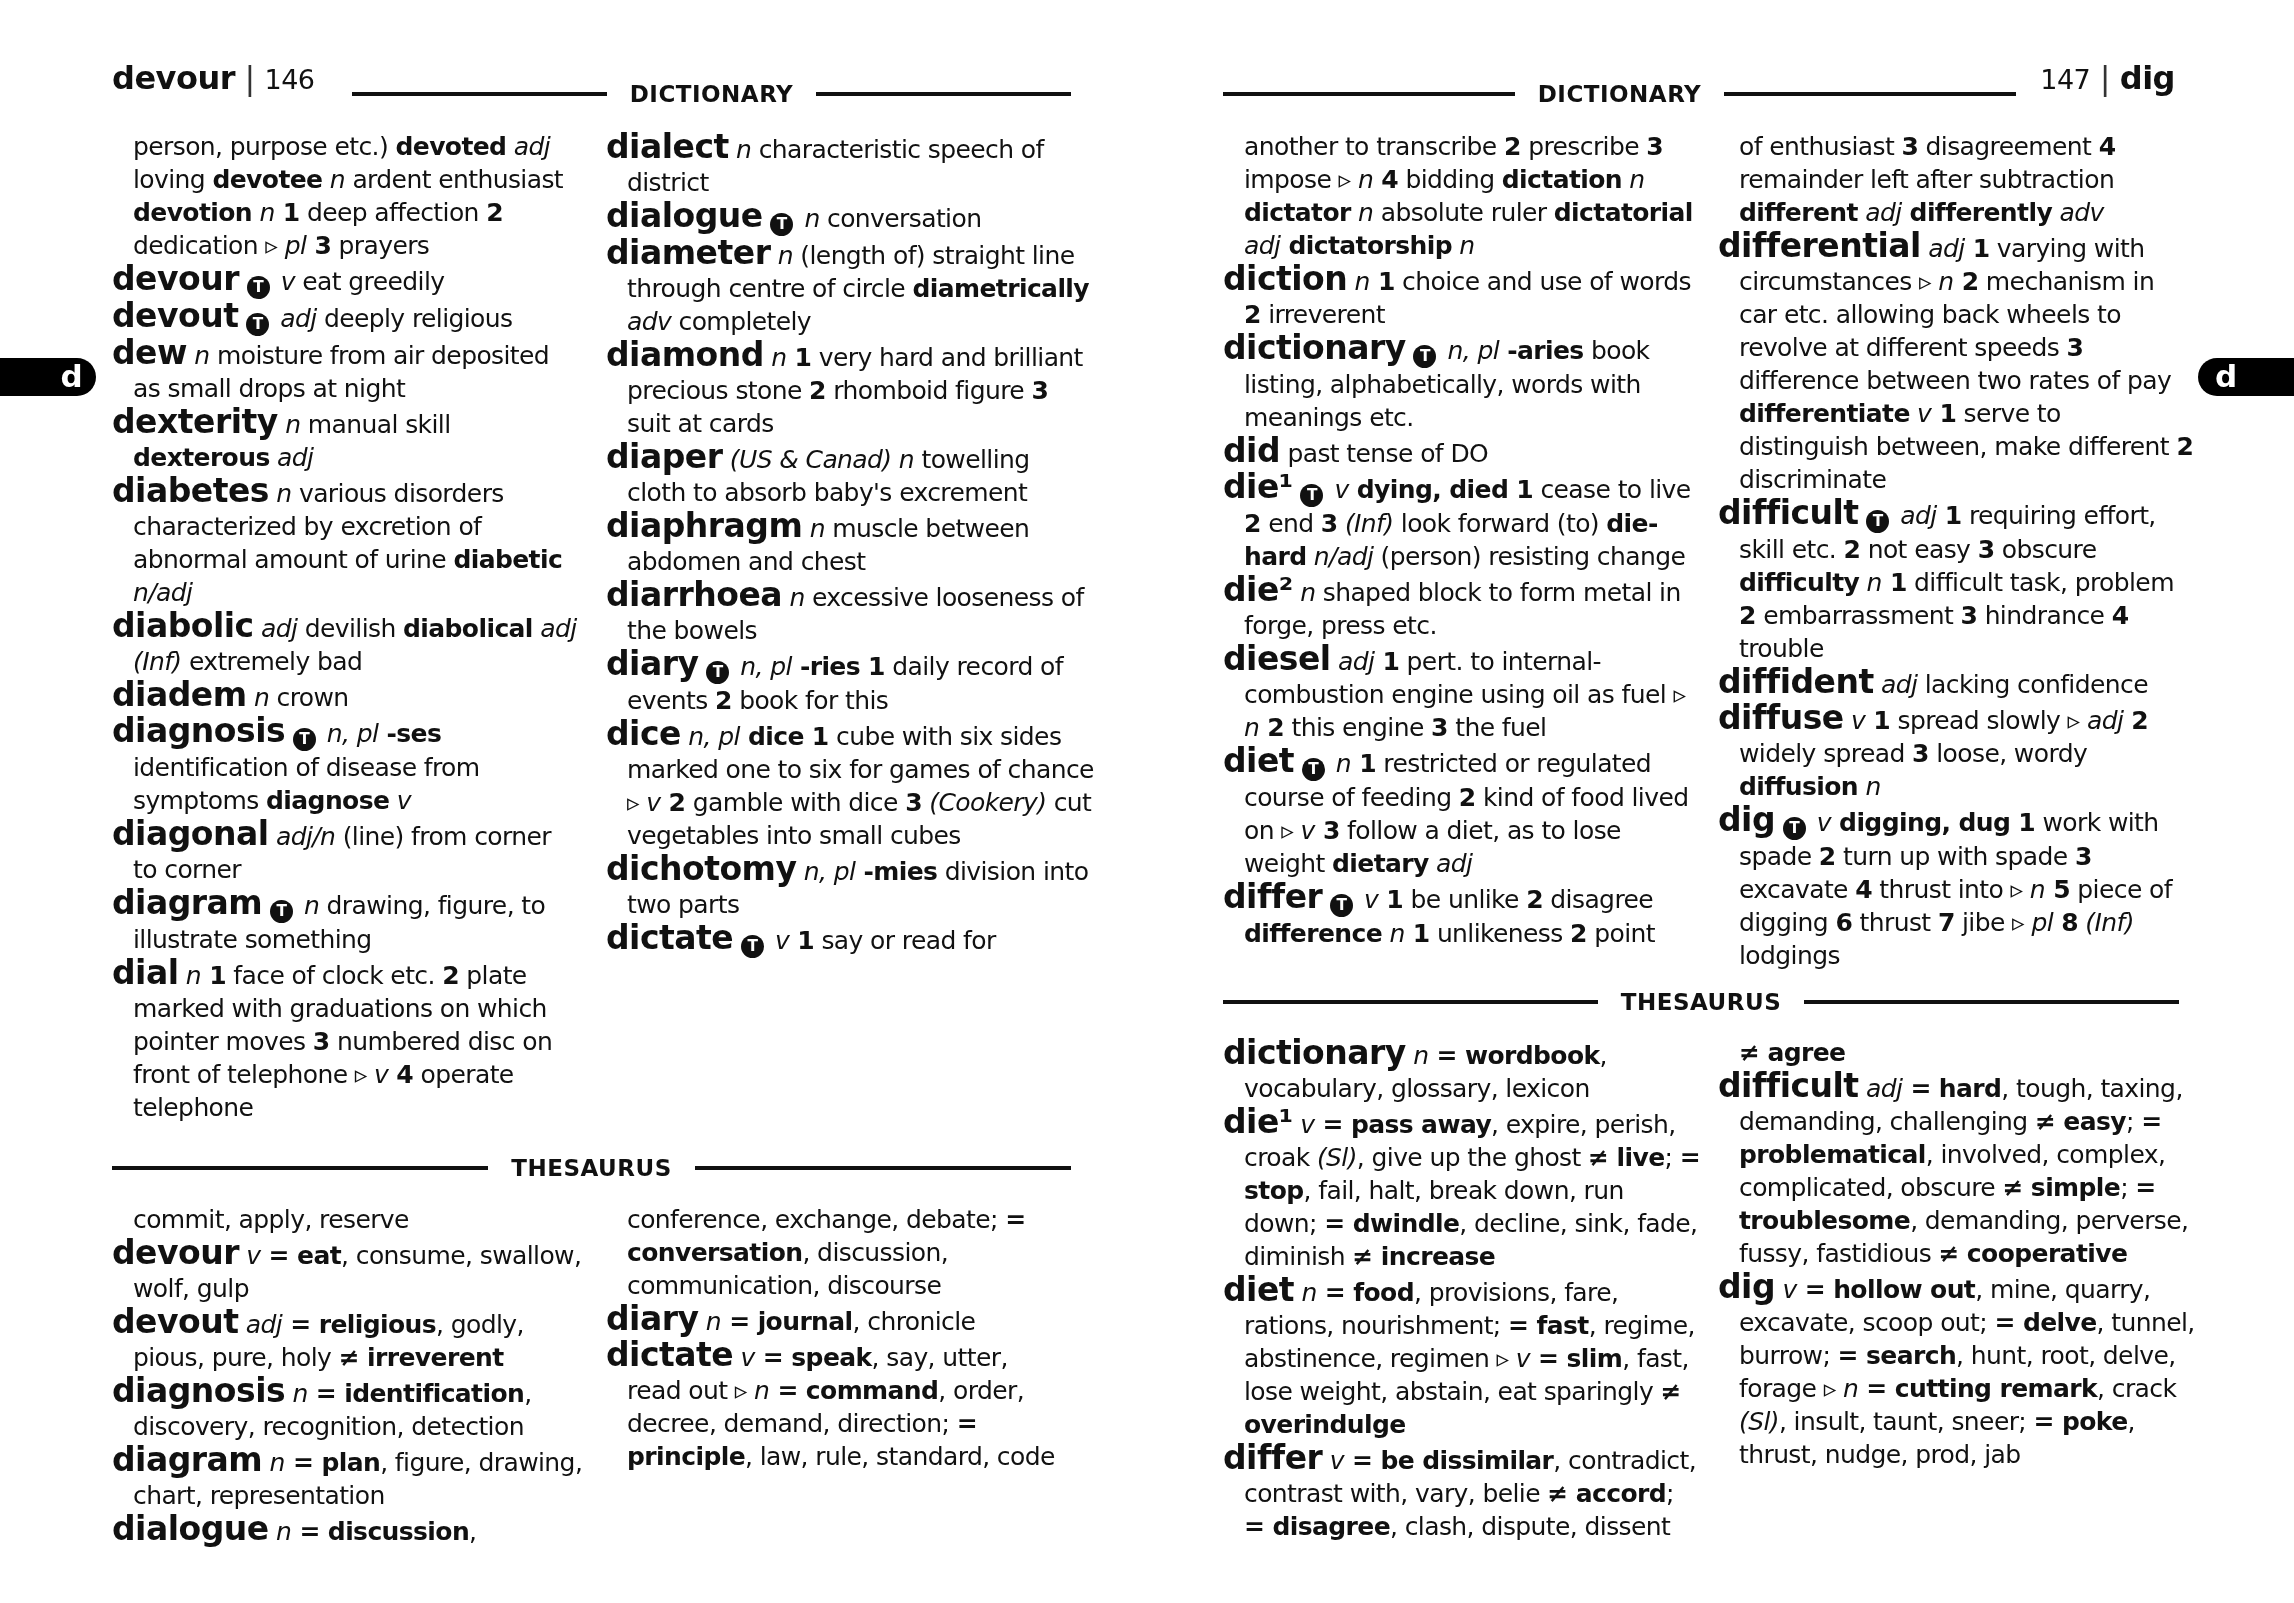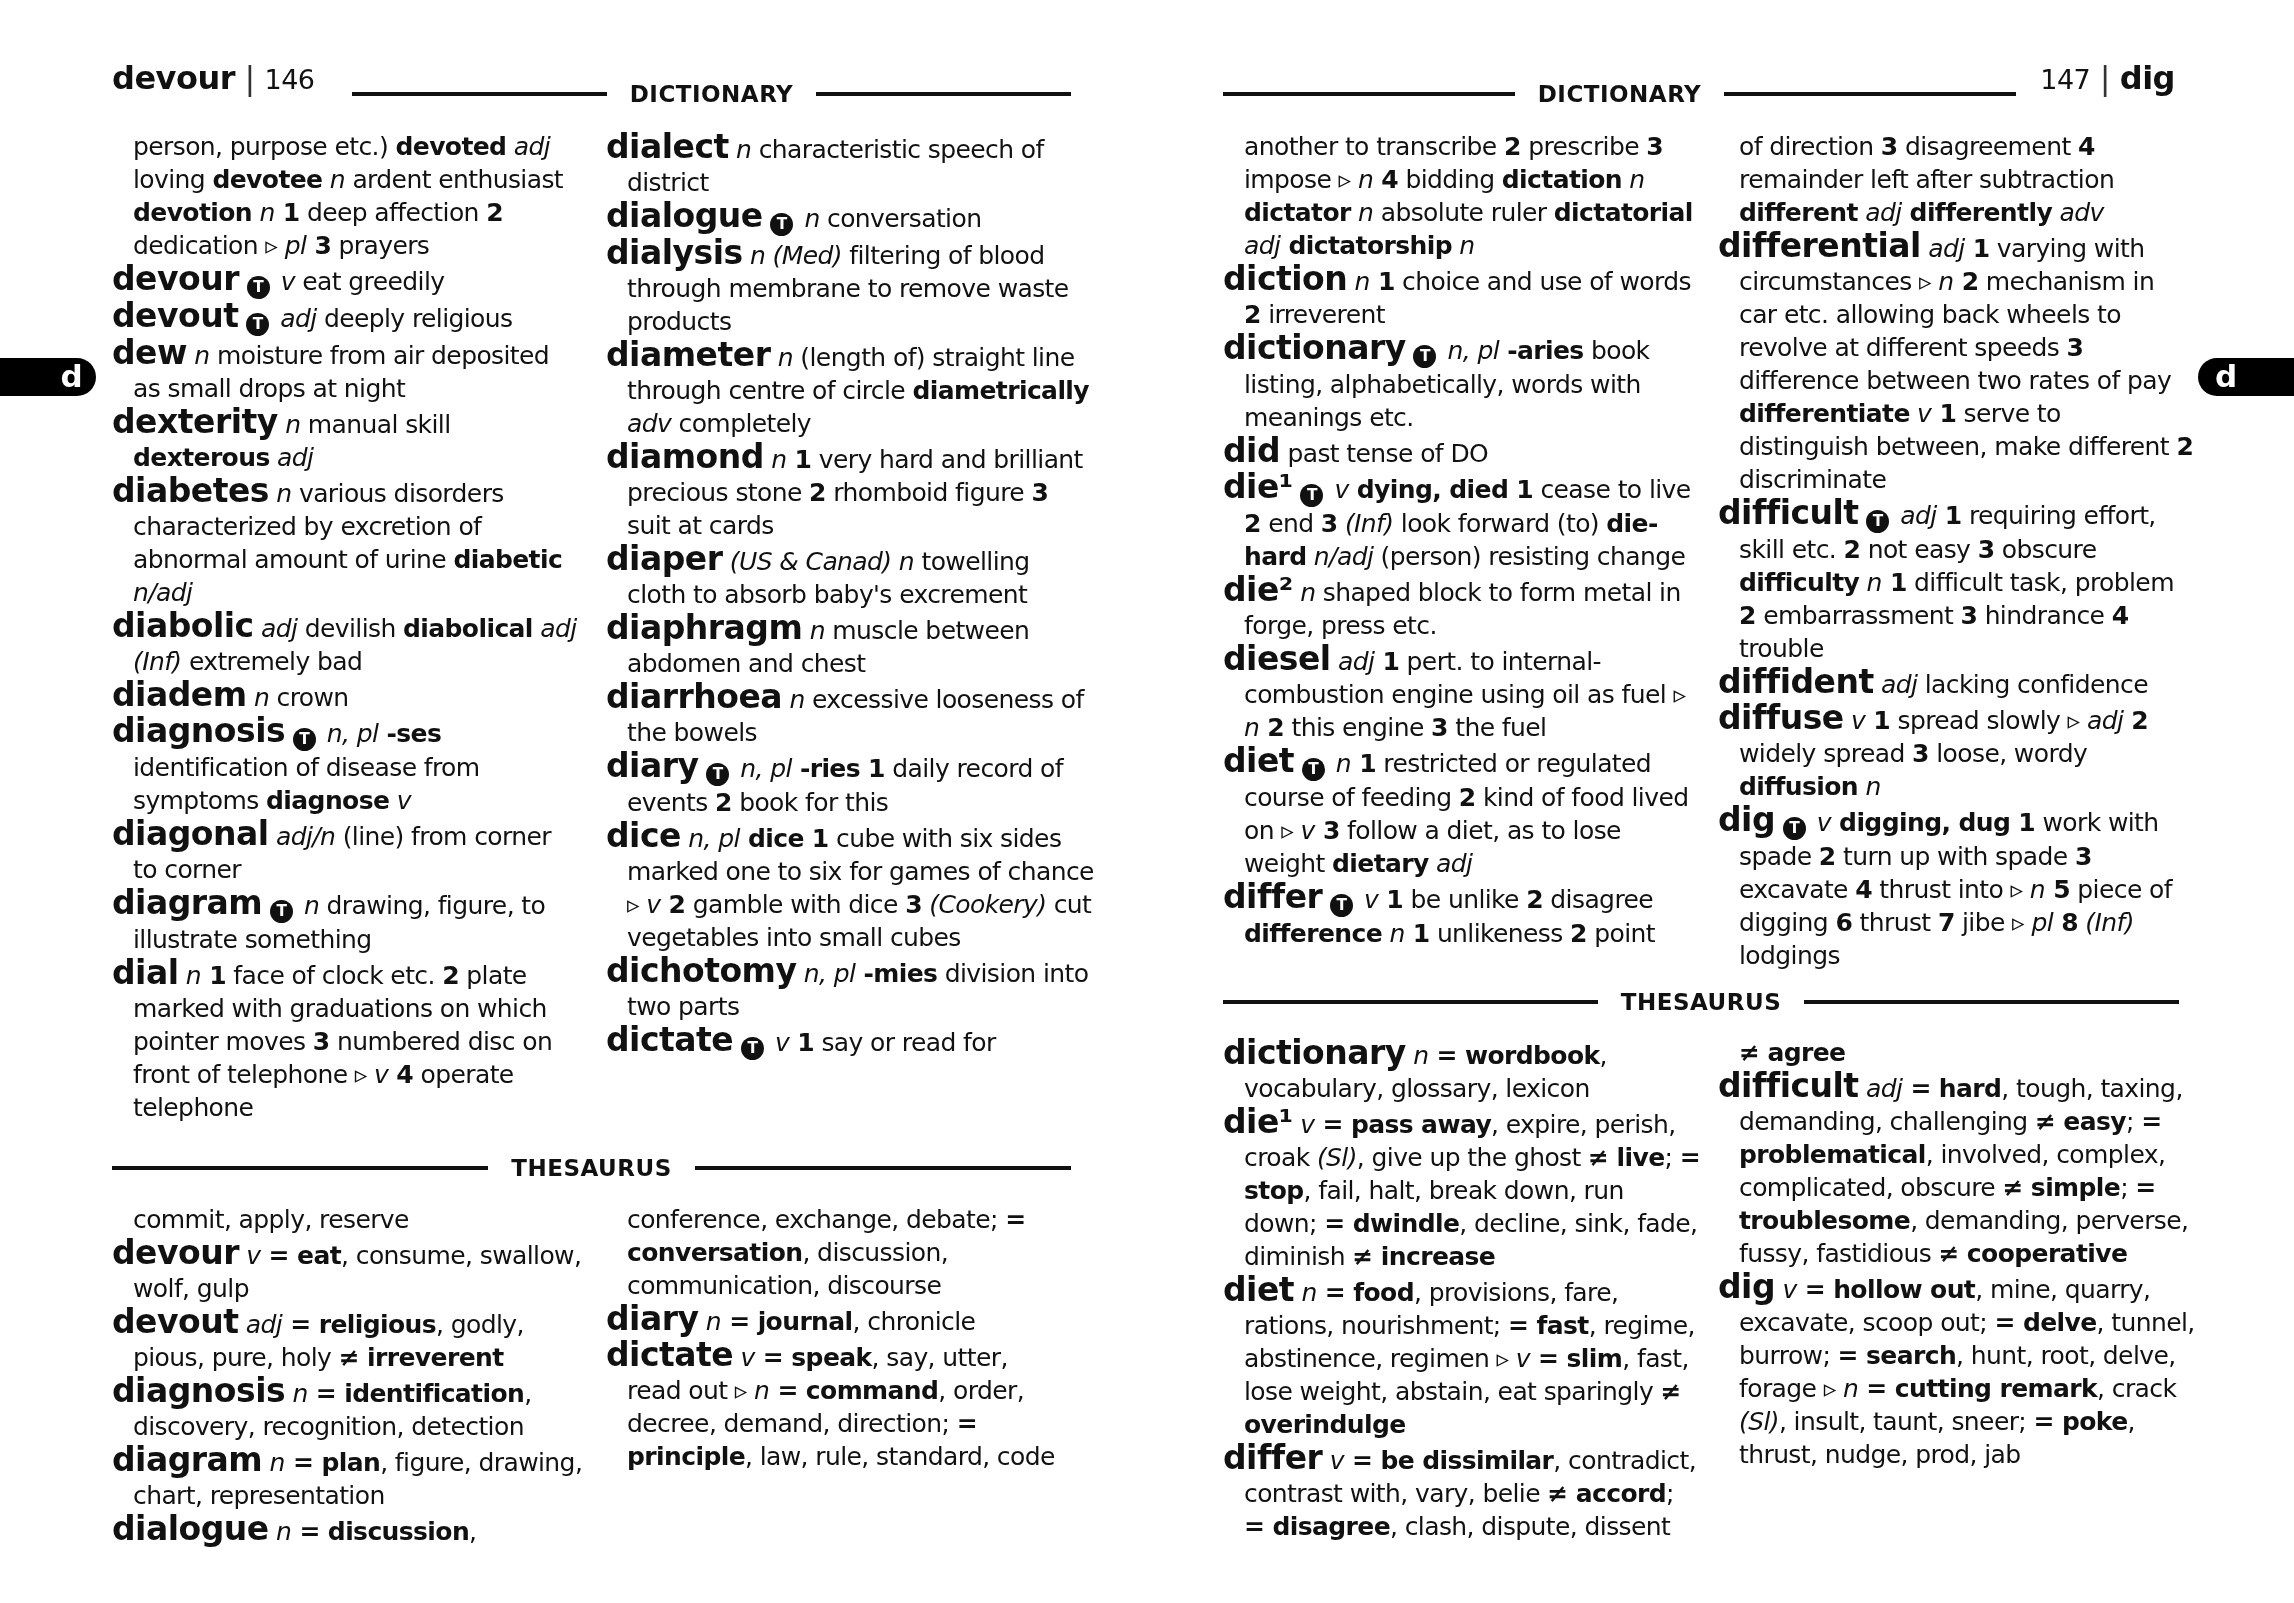--- a/index.html
+++ b/index.html
@@ -48,21 +48,20 @@
       <p class="entry"><span class="hw">diabolic</span><span class="i"> adj</span><span class=""> devilish </span><span class="b">diabolical</span><span class="i"> adj (Inf)</span><span class=""> extremely bad</span></p>
       <p class="entry"><span class="hw">diadem</span><span class="i"> n</span><span class=""> crown</span></p>
       <p class="entry"><span class="hw">diagnosis</span><span class="t" style="margin: 0px 3.8px 0px 7.6px;">T</span><span class="i"> n, pl</span><span class="b"> -ses</span><span class=""> identification of disease from symptoms </span><span class="b">diagnose</span><span class="i"> v</span></p>
       <p class="entry"><span class="hw">diagonal</span><span class="i"> adj/n</span><span class=""> (line) from corner to corner</span></p>
       <p class="entry"><span class="hw">diagram</span><span class="t" style="margin: 0px 3.8px 0px 7.6px;">T</span><span class="i"> n</span><span class=""> drawing, figure, to illustrate something</span></p>
       <p class="entry"><span class="hw">dial</span><span class="i"> n</span><span class="b"> 1</span><span class=""> face of clock etc. </span><span class="b">2</span><span class=""> plate marked with graduations on which pointer moves </span><span class="b">3</span><span class=""> numbered disc on front of telephone ▹ </span><span class="i">v</span><span class="b"> 4</span><span class=""> operate telephone</span></p>
     </div>
   <div class="col" style="left:606px;top:130px;width:488px">
       <p class="entry"><span class="hw">dialect</span><span class="i"> n</span><span class=""> characteristic speech of district</span></p>
       <p class="entry"><span class="hw">dialogue</span><span class="t" style="margin: 0px 3.8px 0px 7.6px;">T</span><span class="i"> n</span><span class=""> conversation</span></p>
-      <p class="entry"><span class="hw">dialysis</span><span class="i"> n (Med)</span><span class=""> filtering of blood through membrane to remove waste products</span></p>
       <p class="entry"><span class="hw">diameter</span><span class="i"> n</span><span class=""> (length of) straight line through centre of circle </span><span class="b">diametrically</span><span class="i"> adv</span><span class=""> completely</span></p>
       <p class="entry"><span class="hw">diamond</span><span class="i"> n</span><span class="b"> 1</span><span class=""> very hard and brilliant precious stone </span><span class="b">2</span><span class=""> rhomboid figure </span><span class="b">3</span><span class=""> suit at cards</span></p>
       <p class="entry"><span class="hw">diaper</span><span class="i"> (US &amp; Canad) n</span><span class=""> towelling cloth to absorb baby's excrement</span></p>
       <p class="entry"><span class="hw">diaphragm</span><span class="i"> n</span><span class=""> muscle between abdomen and chest</span></p>
       <p class="entry"><span class="hw">diarrhoea</span><span class="i"> n</span><span class=""> excessive looseness of the bowels</span></p>
       <p class="entry"><span class="hw">diary</span><span class="t" style="margin: 0px 3.8px 0px 7.6px;">T</span><span class="i"> n, pl</span><span class="b"> -ries 1</span><span class=""> daily record of events </span><span class="b">2</span><span class=""> book for this</span></p>
       <p class="entry"><span class="hw">dice</span><span class="i"> n, pl</span><span class="b"> dice 1</span><span class=""> cube with six sides marked one to six for games of chance ▹ </span><span class="i">v</span><span class="b"> 2</span><span class=""> gamble with dice </span><span class="b">3</span><span class="i"> (Cookery)</span><span class=""> cut vegetables into small cubes</span></p>
       <p class="entry"><span class="hw">dichotomy</span><span class="i"> n, pl</span><span class="b"> -mies</span><span class=""> division into two parts</span></p>
       <p class="entry"><span class="hw">dictate</span><span class="t" style="margin: 0px 3.8px 0px 7.6px;">T</span><span class="i"> v</span><span class="b"> 1</span><span class=""> say or read for</span></p>
     </div>
@@ -101,21 +100,21 @@
       <p class="entry"><span class="hw">diction</span><span class="i"> n</span><span class="b"> 1</span><span class=""> choice and use of words </span><span class="b">2</span><span class=""> irreverent</span></p>
       <p class="entry"><span class="hw">dictionary</span><span class="t" style="margin: 0px 3.8px 0px 7.6px;">T</span><span class="i"> n, pl</span><span class="b"> -aries</span><span class=""> book listing, alphabetically, words with meanings etc.</span></p>
       <p class="entry"><span class="hw">did</span><span class=""> past tense of DO</span></p>
       <p class="entry"><span class="hw">die¹</span><span class="t" style="margin: 0px 3.8px 0px 7.6px;">T</span><span class="i"> v</span><span class="b"> dying, died 1</span><span class=""> cease to live </span><span class="b">2</span><span class=""> end </span><span class="b">3</span><span class="i"> (Inf)</span><span class=""> look forward (to) </span><span class="b">die-hard</span><span class="i"> n/adj</span><span class=""> (person) resisting change</span></p>
       <p class="entry"><span class="hw">die²</span><span class="i"> n</span><span class=""> shaped block to form metal in forge, press etc.</span></p>
       <p class="entry"><span class="hw">diesel</span><span class="i"> adj</span><span class="b"> 1</span><span class=""> pert. to internal-combustion engine using oil as fuel ▹ </span><span class="i">n</span><span class="b"> 2</span><span class=""> this engine </span><span class="b">3</span><span class=""> the fuel</span></p>
       <p class="entry"><span class="hw">diet</span><span class="t" style="margin: 0px 3.8px 0px 7.6px;">T</span><span class="i"> n</span><span class="b"> 1</span><span class=""> restricted or regulated course of feeding </span><span class="b">2</span><span class=""> kind of food lived on ▹ </span><span class="i">v</span><span class="b"> 3</span><span class=""> follow a diet, as to lose weight </span><span class="b">dietary</span><span class="i"> adj</span></p>
       <p class="entry"><span class="hw">differ</span><span class="t" style="margin: 0px 3.8px 0px 7.6px;">T</span><span class="i"> v</span><span class="b"> 1</span><span class=""> be unlike </span><span class="b">2</span><span class=""> disagree </span><span class="b">difference</span><span class="i"> n</span><span class="b"> 1</span><span class=""> unlikeness </span><span class="b">2</span><span class=""> point</span></p>
     </div>
   <div class="col" style="left:571px;top:130px;width:478px">
-      <p class="entry cont"><span class="">of direction </span><span class="b">3</span><span class=""> disagreement </span><span class="b">4</span><span class=""> remainder left after subtraction </span><span class="b">different</span><span class="i"> adj</span><span class="b"> differently</span><span class="i"> adv</span></p>
+      <p class="entry cont"><span class="">of enthusiast </span><span class="b">3</span><span class=""> disagreement </span><span class="b">4</span><span class=""> remainder left after subtraction </span><span class="b">different</span><span class="i"> adj</span><span class="b"> differently</span><span class="i"> adv</span></p>
       <p class="entry"><span class="hw">differential</span><span class="i"> adj</span><span class="b"> 1</span><span class=""> varying with circumstances ▹ </span><span class="i">n</span><span class="b"> 2</span><span class=""> mechanism in car etc. allowing back wheels to revolve at different speeds </span><span class="b">3</span><span class=""> difference between two rates of pay </span><span class="b">differentiate</span><span class="i"> v</span><span class="b"> 1</span><span class=""> serve to distinguish between, make different </span><span class="b">2</span><span class=""> discriminate</span></p>
       <p class="entry"><span class="hw">difficult</span><span class="t" style="margin: 0px 3.8px 0px 7.6px;">T</span><span class="i"> adj</span><span class="b"> 1</span><span class=""> requiring effort, skill etc. </span><span class="b">2</span><span class=""> not easy </span><span class="b">3</span><span class=""> obscure </span><span class="b">difficulty</span><span class="i"> n</span><span class="b"> 1</span><span class=""> difficult task, problem </span><span class="b">2</span><span class=""> embarrassment </span><span class="b">3</span><span class=""> hindrance </span><span class="b">4</span><span class=""> trouble</span></p>
       <p class="entry"><span class="hw">diffident</span><span class="i"> adj</span><span class=""> lacking confidence</span></p>
       <p class="entry"><span class="hw">diffuse</span><span class="i"> v</span><span class="b"> 1</span><span class=""> spread slowly ▹ </span><span class="i">adj</span><span class="b"> 2</span><span class=""> widely spread </span><span class="b">3</span><span class=""> loose, wordy </span><span class="b">diffusion</span><span class="i"> n</span></p>
       <p class="entry"><span class="hw">dig</span><span class="t" style="margin: 0px 3.8px 0px 7.6px;">T</span><span class="i"> v</span><span class="b"> digging, dug 1</span><span class=""> work with spade </span><span class="b">2</span><span class=""> turn up with spade </span><span class="b">3</span><span class=""> excavate </span><span class="b">4</span><span class=""> thrust into ▹ </span><span class="i">n</span><span class="b"> 5</span><span class=""> piece of digging </span><span class="b">6</span><span class=""> thrust </span><span class="b">7</span><span class=""> jibe ▹ </span><span class="i">pl</span><span class="b"> 8</span><span class="i"> (Inf)</span><span class=""> lodgings</span></p>
     </div>
   <div class="sechead" style="left:76px;width:956px;top:983px">
     <div class="ln"></div>
       <span class="lbl">THESAURUS</span>
       <div class="ln"></div>

